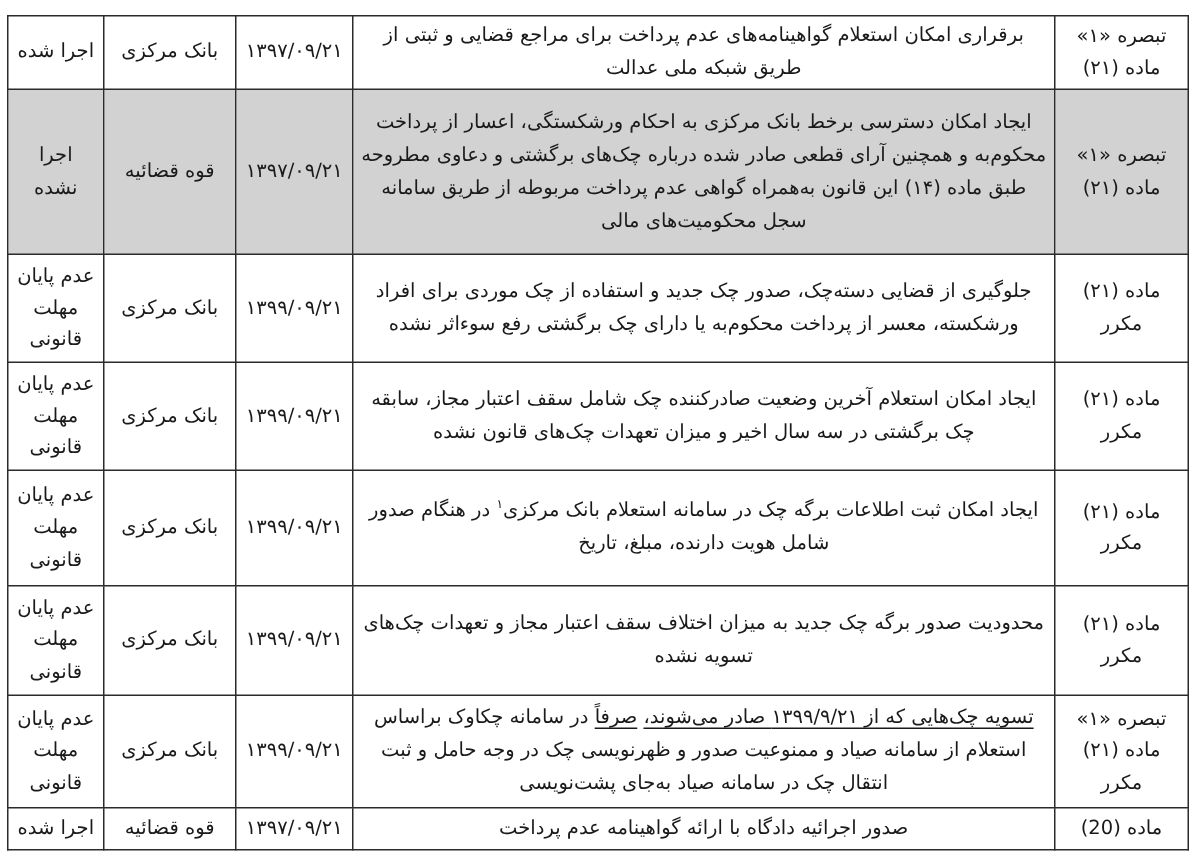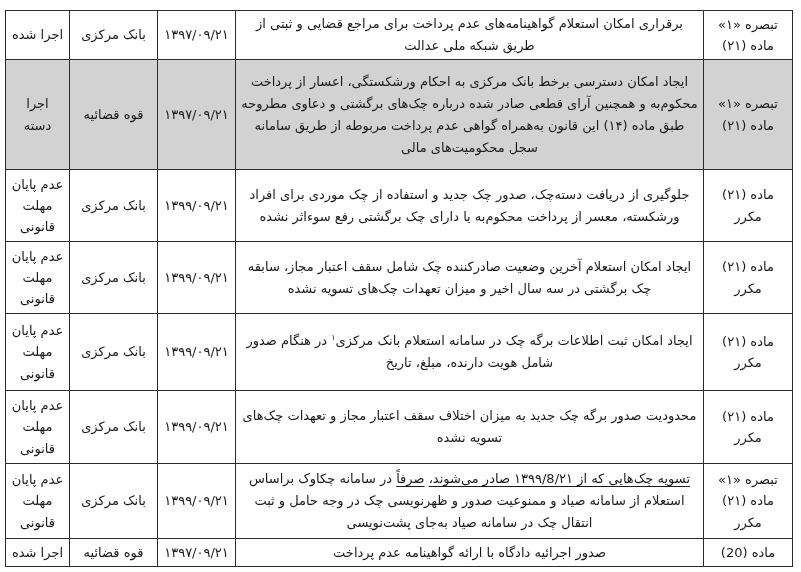--- a/index.html
+++ b/index.html
@@ -74,41 +74,41 @@
         </tr>
         <tr class="highlighted">
           <td class="reference-cell">
             <div>تبصره «۱»</div>
             <div>ماده (۲۱)</div>
           </td>
           <td class="description-cell"><span>ایجاد امکان دسترسی برخط بانک مرکزی به احکام ورشکستگی، اعسار از پرداخت محکوم‌به و همچنین آرای قطعی صادر شده درباره چک‌های برگشتی و دعاوی مطروحه طبق ماده (۱۴) این قانون به‌همراه گواهی عدم پرداخت مربوطه از طریق سامانه سجل محکومیت‌های مالی</span></td>
           <td class="date-cell">۱۳۹۷/۰۹/۲۱</td>
           <td class="organization-cell">قوه قضائیه</td>
           <td class="status-cell">
-            <div>اجرا دسته</div>
+            <div>اجرا نشده</div>
           </td>
         </tr>
         <tr>
           <td class="reference-cell">
             <div>ماده (۲۱) مکرر</div>
           </td>
-          <td class="description-cell"><span>جلوگیری از دریافت دسته‌چک، صدور چک جدید و استفاده از چک موردی برای افراد ورشکسته، معسر از پرداخت محکوم‌به یا دارای چک برگشتی رفع سوءاثر نشده</span></td>
+          <td class="description-cell"><span>جلوگیری از قضایی دسته‌چک، صدور چک جدید و استفاده از چک موردی برای افراد ورشکسته، معسر از پرداخت محکوم‌به یا دارای چک برگشتی رفع سوءاثر نشده</span></td>
           <td class="date-cell">۱۳۹۹/۰۹/۲۱</td>
           <td class="organization-cell">بانک مرکزی</td>
           <td class="status-cell">
             <div>عدم پایان</div>
             <div>مهلت</div>
             <div>قانونی</div>
           </td>
         </tr>
         <tr>
           <td class="reference-cell">
             <div>ماده (۲۱) مکرر</div>
           </td>
-          <td class="description-cell"><span>ایجاد امکان استعلام آخرین وضعیت صادرکننده چک شامل سقف اعتبار مجاز، سابقه چک برگشتی در سه سال اخیر و میزان تعهدات چک‌های تسویه نشده</span></td>
+          <td class="description-cell"><span>ایجاد امکان استعلام آخرین وضعیت صادرکننده چک شامل سقف اعتبار مجاز، سابقه چک برگشتی در سه سال اخیر و میزان تعهدات چک‌های قانون نشده</span></td>
           <td class="date-cell">۱۳۹۹/۰۹/۲۱</td>
           <td class="organization-cell">بانک مرکزی</td>
           <td class="status-cell">
             <div>عدم پایان</div>
             <div>مهلت</div>
             <div>قانونی</div>
           </td>
         </tr>
         <tr>
           <td class="reference-cell">
@@ -134,21 +134,21 @@
             <div>عدم پایان</div>
             <div>مهلت</div>
             <div>قانونی</div>
           </td>
         </tr>
         <tr>
           <td class="reference-cell">
             <div>تبصره «۱»</div>
             <div>ماده (۲۱) مکرر</div>
           </td>
-          <td class="description-cell"><span class="underline">تسویه چک‌هایی که از ۱۳۹۹/8/۲۱ صادر می‌شوند،</span><span> </span><span class="underline">صرفاً</span><span> در سامانه چکاوک براساس استعلام از سامانه صیاد و ممنوعیت صدور و ظهرنویسی چک در وجه حامل و ثبت انتقال چک در سامانه صیاد به‌جای پشت‌نویسی</span></td>
+          <td class="description-cell"><span class="underline">تسویه چک‌هایی که از ۱۳۹۹/۹/۲۱ صادر می‌شوند،</span><span> </span><span class="underline">صرفاً</span><span> در سامانه چکاوک براساس استعلام از سامانه صیاد و ممنوعیت صدور و ظهرنویسی چک در وجه حامل و ثبت انتقال چک در سامانه صیاد به‌جای پشت‌نویسی</span></td>
           <td class="date-cell">۱۳۹۹/۰۹/۲۱</td>
           <td class="organization-cell">بانک مرکزی</td>
           <td class="status-cell">
             <div>عدم پایان</div>
             <div>مهلت</div>
             <div>قانونی</div>
           </td>
         </tr>
         <tr>
           <td class="reference-cell">

